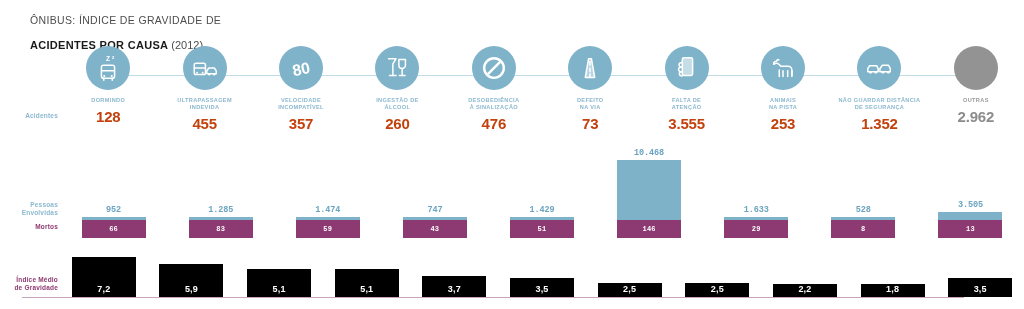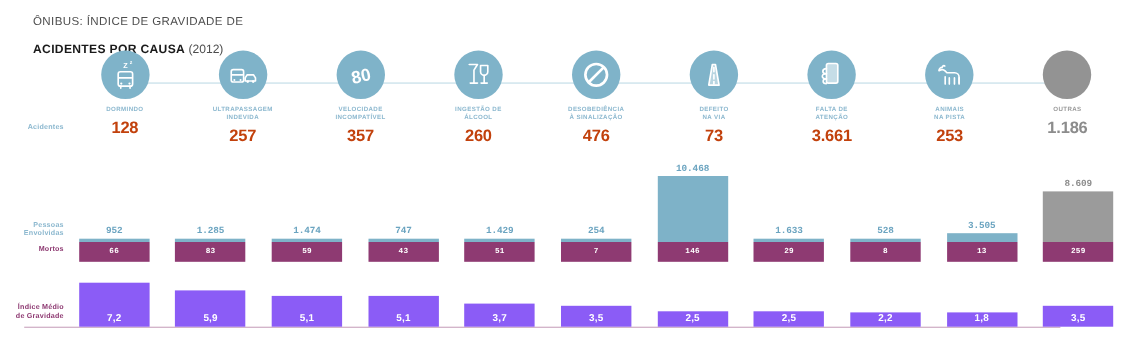--- a/index.html
+++ b/index.html
@@ -89,21 +89,21 @@
 
   
   #index-row{top:256px;height:46px;}
   #index-baseline{
     position:absolute;left:22px;top:297px;width:942px;height:1px;
     background:#c9a3bd;
   }
   #index-row .cols{align-items:flex-end;height:41px;}
   .idx-wrap{display:flex;flex-direction:column;justify-content:flex-end;align-items:center;width:100%;height:41px;}
   .idx-bar{
-    width:64px;background:#8b5cf6;
+    width:64px;background:#000000;
     display:flex;align-items:flex-end;justify-content:center;
     color:#ffffff;font-size:9px;font-weight:bold;letter-spacing:.2px;
     padding-bottom:3px;box-sizing:border-box;
   }
 </style>
 </head>
 <body>
 
 <div id="header">
   <div id="title-line1">ÔNIBUS: ÍNDICE DE GRAVIDADE DE</div>
@@ -144,21 +144,21 @@
             <circle cx="13.5" cy="21" r="1" fill="#ffffff" stroke="none"></circle>
             <path d="M18 22v-3l2-3h6l2 3v3z"></path>
             <circle cx="20.5" cy="22.6" r="1.3" fill="#ffffff" stroke="none"></circle>
             <circle cx="25.8" cy="22.6" r="1.3" fill="#ffffff" stroke="none"></circle>
           </svg>
         </div>
         <div class="cause-name">
           <div>ULTRAPASSAGEM</div>
           <div>INDEVIDA</div>
         </div>
-        <div class="acc-value">257</div>
+        <div class="acc-value">455</div>
       </div>
       <div class="col">
         <div class="circle">
           <svg width="30" height="30" viewBox="0 0 32 32">
             <text x="16" y="23" font-size="17" font-family="sans-serif" font-weight="bold" fill="#ffffff" text-anchor="middle" transform="rotate(-12 16 16)">80</text>
           </svg>
         </div>
         <div class="cause-name">
           <div>VELOCIDADE</div>
           <div>INCOMPATÍVEL</div>
@@ -215,45 +215,62 @@
             <rect x="11" y="5" width="11" height="19" rx="1.8" fill="#ffffff" fill-opacity="0.55" stroke="#ffffff"></rect>
             <path d="M11 10c-2 0-3.5 1-3.5 2.6S9 15 11 15"></path>
             <path d="M11 15c-2.4 0-4 1-4 2.5S8.8 20 11 20"></path>
             <path d="M11 20c-2 0-3.2 .9-3.2 2.2S9.2 24.5 11 24.5"></path>
           </svg>
         </div>
         <div class="cause-name">
           <div>FALTA DE</div>
           <div>ATENÇÃO</div>
         </div>
-        <div class="acc-value">3.661</div>
+        <div class="acc-value">3.555</div>
       </div>
       <div class="col">
         <div class="circle">
           <svg width="30" height="30" viewBox="0 0 32 32" fill="none" stroke="#ffffff" stroke-width="1.6" stroke-linecap="round" stroke-linejoin="round">
             <path d="M6 12c0-2 1.6-3.2 3-3.2.6-1.6 1.8-2.3 2.6-1.3"></path>
             <path d="M6.5 11.8c1.6-1 4-1 5.4.4l1.8 1.8h7.5c2.4 0 4.3 1.9 4.3 4.3V24"></path>
             <line x1="12" y1="18" x2="12" y2="25"></line>
             <line x1="16" y1="19" x2="16" y2="25"></line>
             <line x1="21" y1="19" x2="21" y2="25"></line>
             <line x1="25.5" y1="19" x2="25.5" y2="25"></line>
           </svg>
         </div>
         <div class="cause-name">
           <div>ANIMAIS</div>
           <div>NA PISTA</div>
         </div>
         <div class="acc-value">253</div>
       </div>
       <div class="col">
+        <div class="circle">
+          <svg width="30" height="30" viewBox="0 0 32 32" fill="none" stroke="#ffffff" stroke-width="1.6" stroke-linecap="round" stroke-linejoin="round">
+            <path d="M4 20v-3.2l2-3.3h7.5l1.6 3.3V20z"></path>
+            <circle cx="7" cy="20.6" r="1.5" fill="#ffffff" stroke="none"></circle>
+            <circle cx="12.6" cy="20.6" r="1.5" fill="#ffffff" stroke="none"></circle>
+            <path d="M17 20v-3.5l2.6-3.5h6.4l2 3.5V20z"></path>
+            <circle cx="20.2" cy="20.6" r="1.5" fill="#ffffff" stroke="none"></circle>
+            <circle cx="26" cy="20.6" r="1.5" fill="#ffffff" stroke="none"></circle>
+          </svg>
+        </div>
+        <div class="cause-name">
+          <div>NÃO GUARDAR DISTÂNCIA</div>
+          <div>DE SEGURANÇA</div>
+        </div>
+        <div class="acc-value">1.352</div>
+      </div>
+      <div class="col">
         <div class="circle gray"></div>
         <div class="cause-name gray">
           <div>OUTRAS</div>
         </div>
-        <div class="acc-value gray">1.186</div>
+        <div class="acc-value gray">2.962</div>
       </div>
     </div>
 </div>
 
 <div class="row" id="bars-row">
   <div class="side-label side-blue" style="top:63px;">
     <div>Pessoas</div>
     <div>Envolvidas</div>
   </div>
   <div class="side-label side-purple" style="top:85px;">Mortos</div>
@@ -298,29 +315,20 @@
         <div class="bar-wrap">
           <div class="env-value">1.429</div>
           <div class="bar-stack">
             <div class="seg-env" style="height:3px"></div>
             <div class="seg-dead">51</div>
           </div>
         </div>
       </div>
       <div class="col">
         <div class="bar-wrap">
-          <div class="env-value">254</div>
-          <div class="bar-stack">
-            <div class="seg-env" style="height:3px"></div>
-            <div class="seg-dead">7</div>
-          </div>
-        </div>
-      </div>
-      <div class="col">
-        <div class="bar-wrap">
           <div class="env-value">10.468</div>
           <div class="bar-stack">
             <div class="seg-env" style="height:60px"></div>
             <div class="seg-dead">146</div>
           </div>
         </div>
       </div>
       <div class="col">
         <div class="bar-wrap">
           <div class="env-value">1.633</div>
@@ -338,29 +346,20 @@
             <div class="seg-dead">8</div>
           </div>
         </div>
       </div>
       <div class="col">
         <div class="bar-wrap">
           <div class="env-value">3.505</div>
           <div class="bar-stack">
             <div class="seg-env" style="height:8px"></div>
             <div class="seg-dead">13</div>
-          </div>
-        </div>
-      </div>
-      <div class="col">
-        <div class="bar-wrap">
-          <div class="env-value gray">8.609</div>
-          <div class="bar-stack">
-            <div class="seg-env gray" style="height:46px"></div>
-            <div class="seg-dead">259</div>
           </div>
         </div>
       </div>
     </div>
 </div>
 
 <div id="index-baseline"></div>
 <div class="row" id="index-row">
   <div class="side-label side-purple" style="top:20px;">
     <div>Índice Médio</div>

